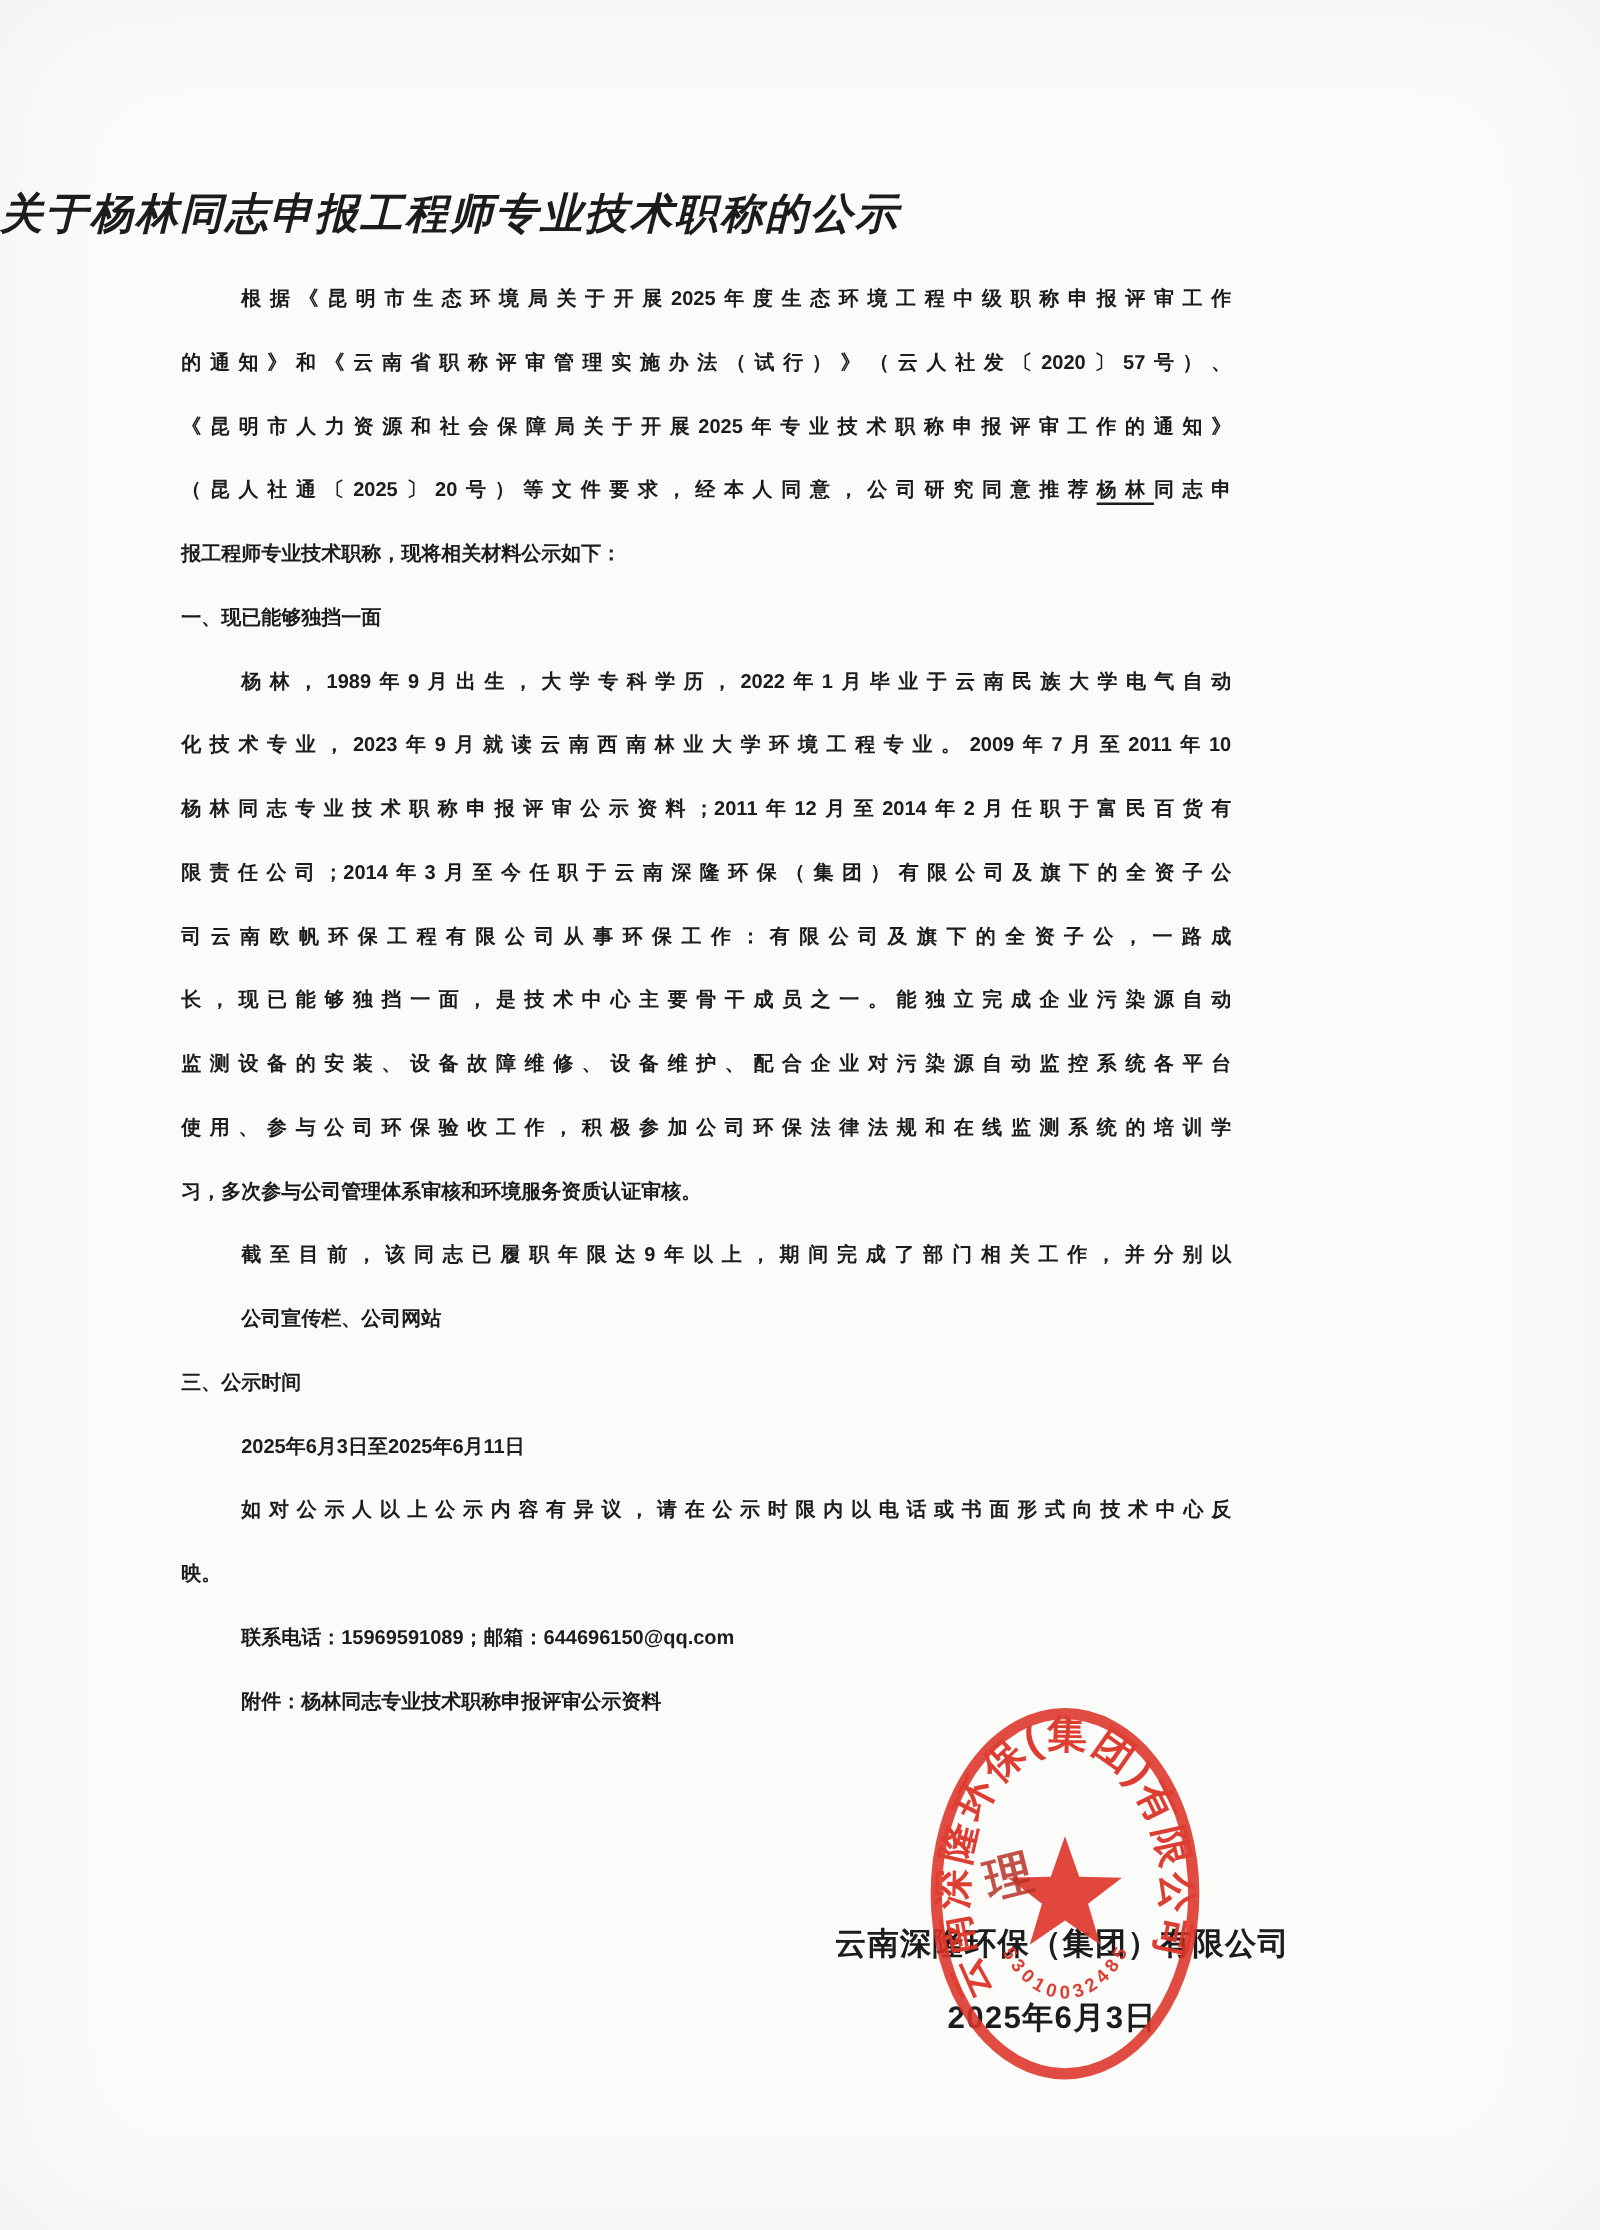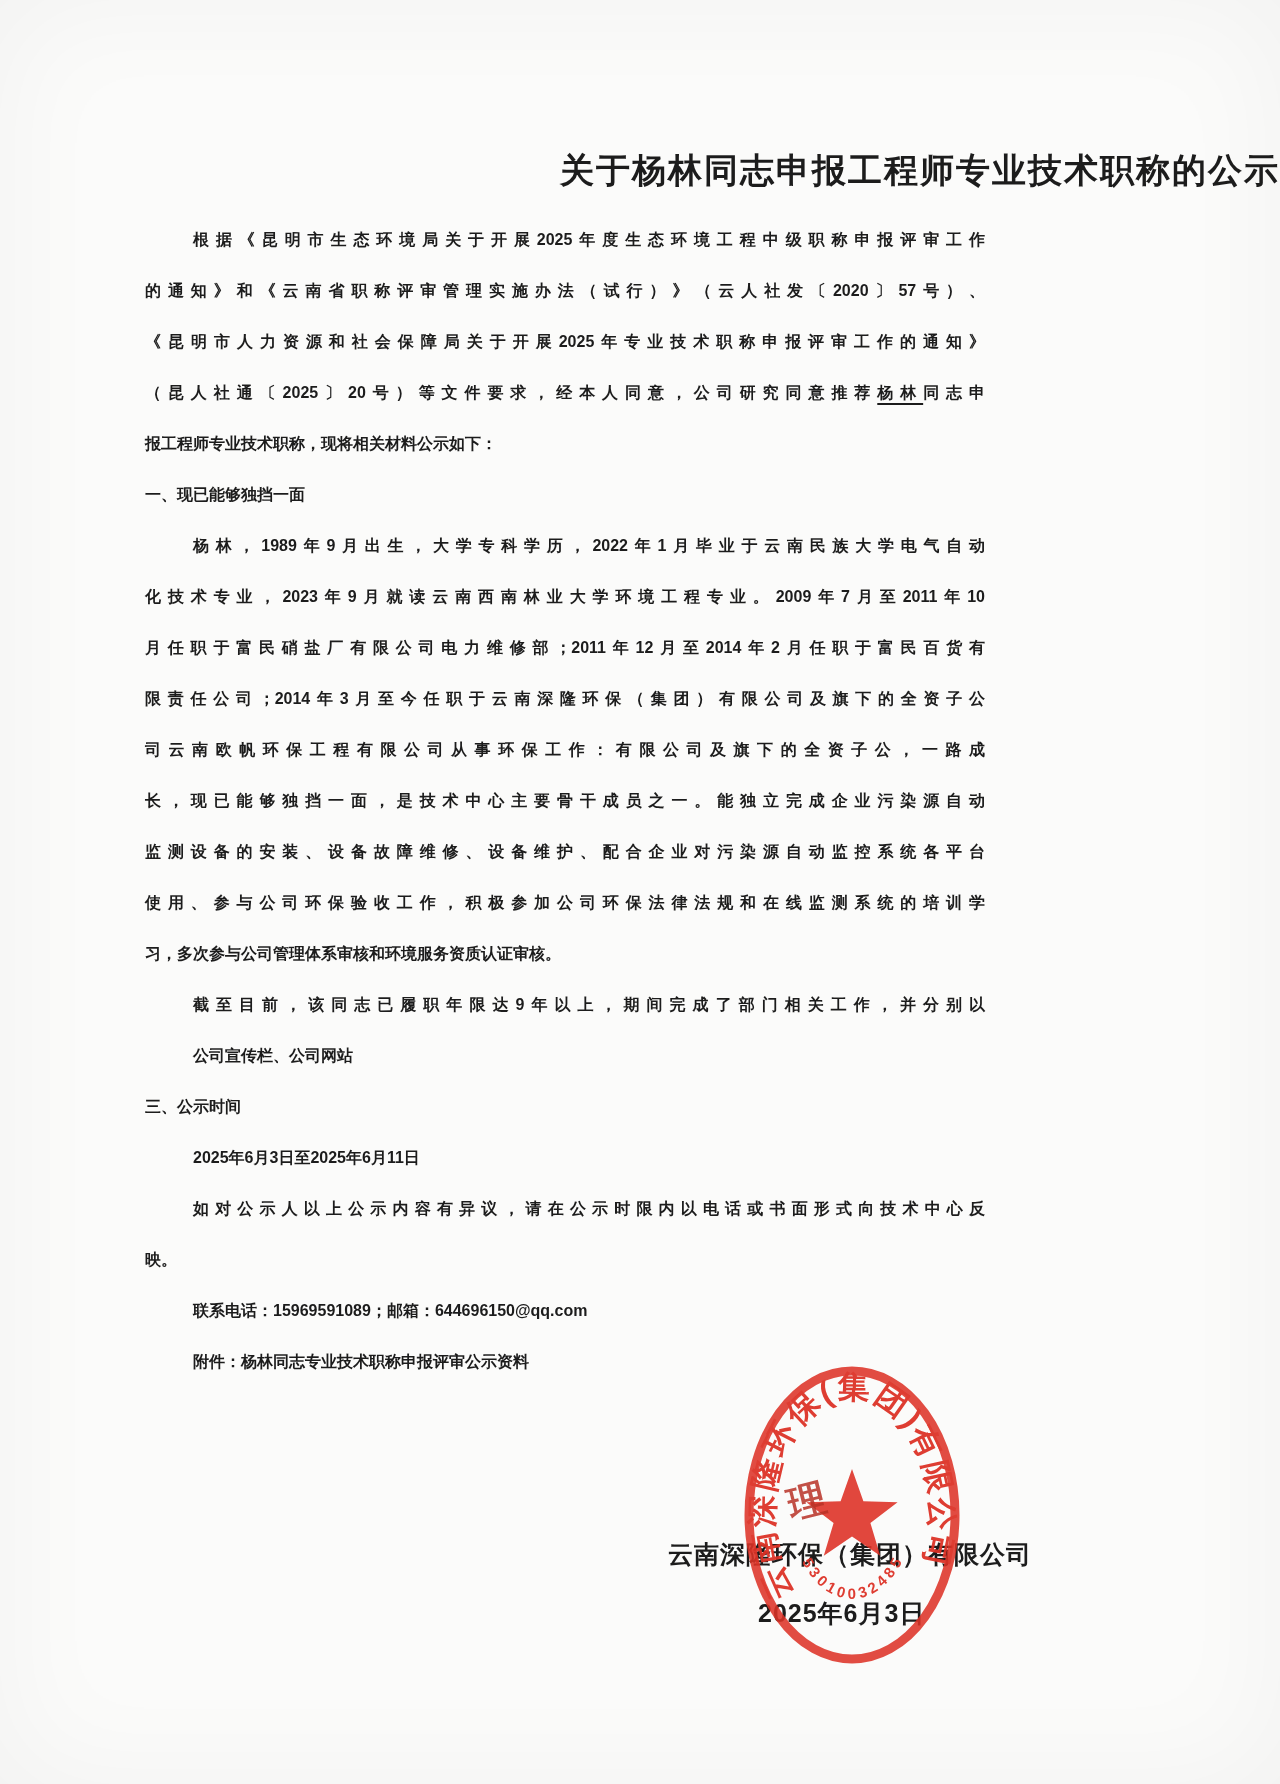--- a/index.html
+++ b/index.html
@@ -5,21 +5,21 @@
   html,body { margin:0; padding:0; background:#ffffff; }
   .page {
     position:relative; width:1280px; height:1784px;
     background:#fbfbfa; overflow:hidden;
     font-family:"Liberation Sans", sans-serif;
     color:#1c1c1c;
     box-shadow: inset 0 0 120px rgba(0,0,0,0.04);
   }
   .doc-title {
     position:absolute; top:148px; left:0; width:100%;
-    text-align:right; font-size:34px; font-weight:700; letter-spacing:2px;
+    text-align:left; font-size:34px; font-weight:700; letter-spacing:2px;font-style:italic;
   }
   .body-text {
     position:absolute; left:145px; top:214px; width:840px;
     font-size:16px; font-weight:600; line-height:51px;
   }
   .ln { height:51px; overflow:visible; }
   .j  { text-align:justify; text-align-last:justify; }
   .ind { text-indent:48px; }
   .name-u {
     text-decoration:underline;
@@ -54,21 +54,21 @@
 
   <div class="body-text">
     <div class="ln ind j">根据《昆明市生态环境局关于开展2025年度生态环境工程中级职称申报评审工作</div>
     <div class="ln j">的通知》和《云南省职称评审管理实施办法（试行）》（云人社发〔2020〕57号）、</div>
     <div class="ln j">《昆明市人力资源和社会保障局关于开展2025年专业技术职称申报评审工作的通知》</div>
     <div class="ln j"><span>（昆人社通〔2025〕20号）等文件要求，经本人同意，公司研究同意推荐</span><span class="name-u">杨林</span><span>同志申</span></div>
     <div class="ln">报工程师专业技术职称，现将相关材料公示如下：</div>
     <div class="ln">一、现已能够独挡一面</div>
     <div class="ln ind j">杨林，1989年9月出生，大学专科学历，2022年1月毕业于云南民族大学电气自动</div>
     <div class="ln j">化技术专业，2023年9月就读云南西南林业大学环境工程专业。2009年7月至2011年10</div>
-    <div class="ln j">月任职于富民硝盐厂有限公司电力维修部；2011年12月至2014年2月任职于富民百货有</div>
+    <div class="ln j">杨林同志专业技术职称申报评审公示资料；2011年12月至2014年2月任职于富民百货有</div>
     <div class="ln j">限责任公司；2014年3月至今任职于云南深隆环保（集团）有限公司及旗下的全资子公</div>
     <div class="ln j">司云南欧帆环保工程有限公司从事环保工作：有限公司及旗下的全资子公，一路成</div>
     <div class="ln j">长，现已能够独挡一面，是技术中心主要骨干成员之一。能独立完成企业污染源自动</div>
     <div class="ln j">监测设备的安装、设备故障维修、设备维护、配合企业对污染源自动监控系统各平台</div>
     <div class="ln j">使用、参与公司环保验收工作，积极参加公司环保法律法规和在线监测系统的培训学</div>
     <div class="ln">习，多次参与公司管理体系审核和环境服务资质认证审核。</div>
     <div class="ln ind j">截至目前，该同志已履职年限达9年以上，期间完成了部门相关工作，并分别以</div>
     <div class="ln ind">公司宣传栏、公司网站</div>
     <div class="ln">三、公示时间</div>
     <div class="ln ind">2025年6月3日至2025年6月11日</div>

